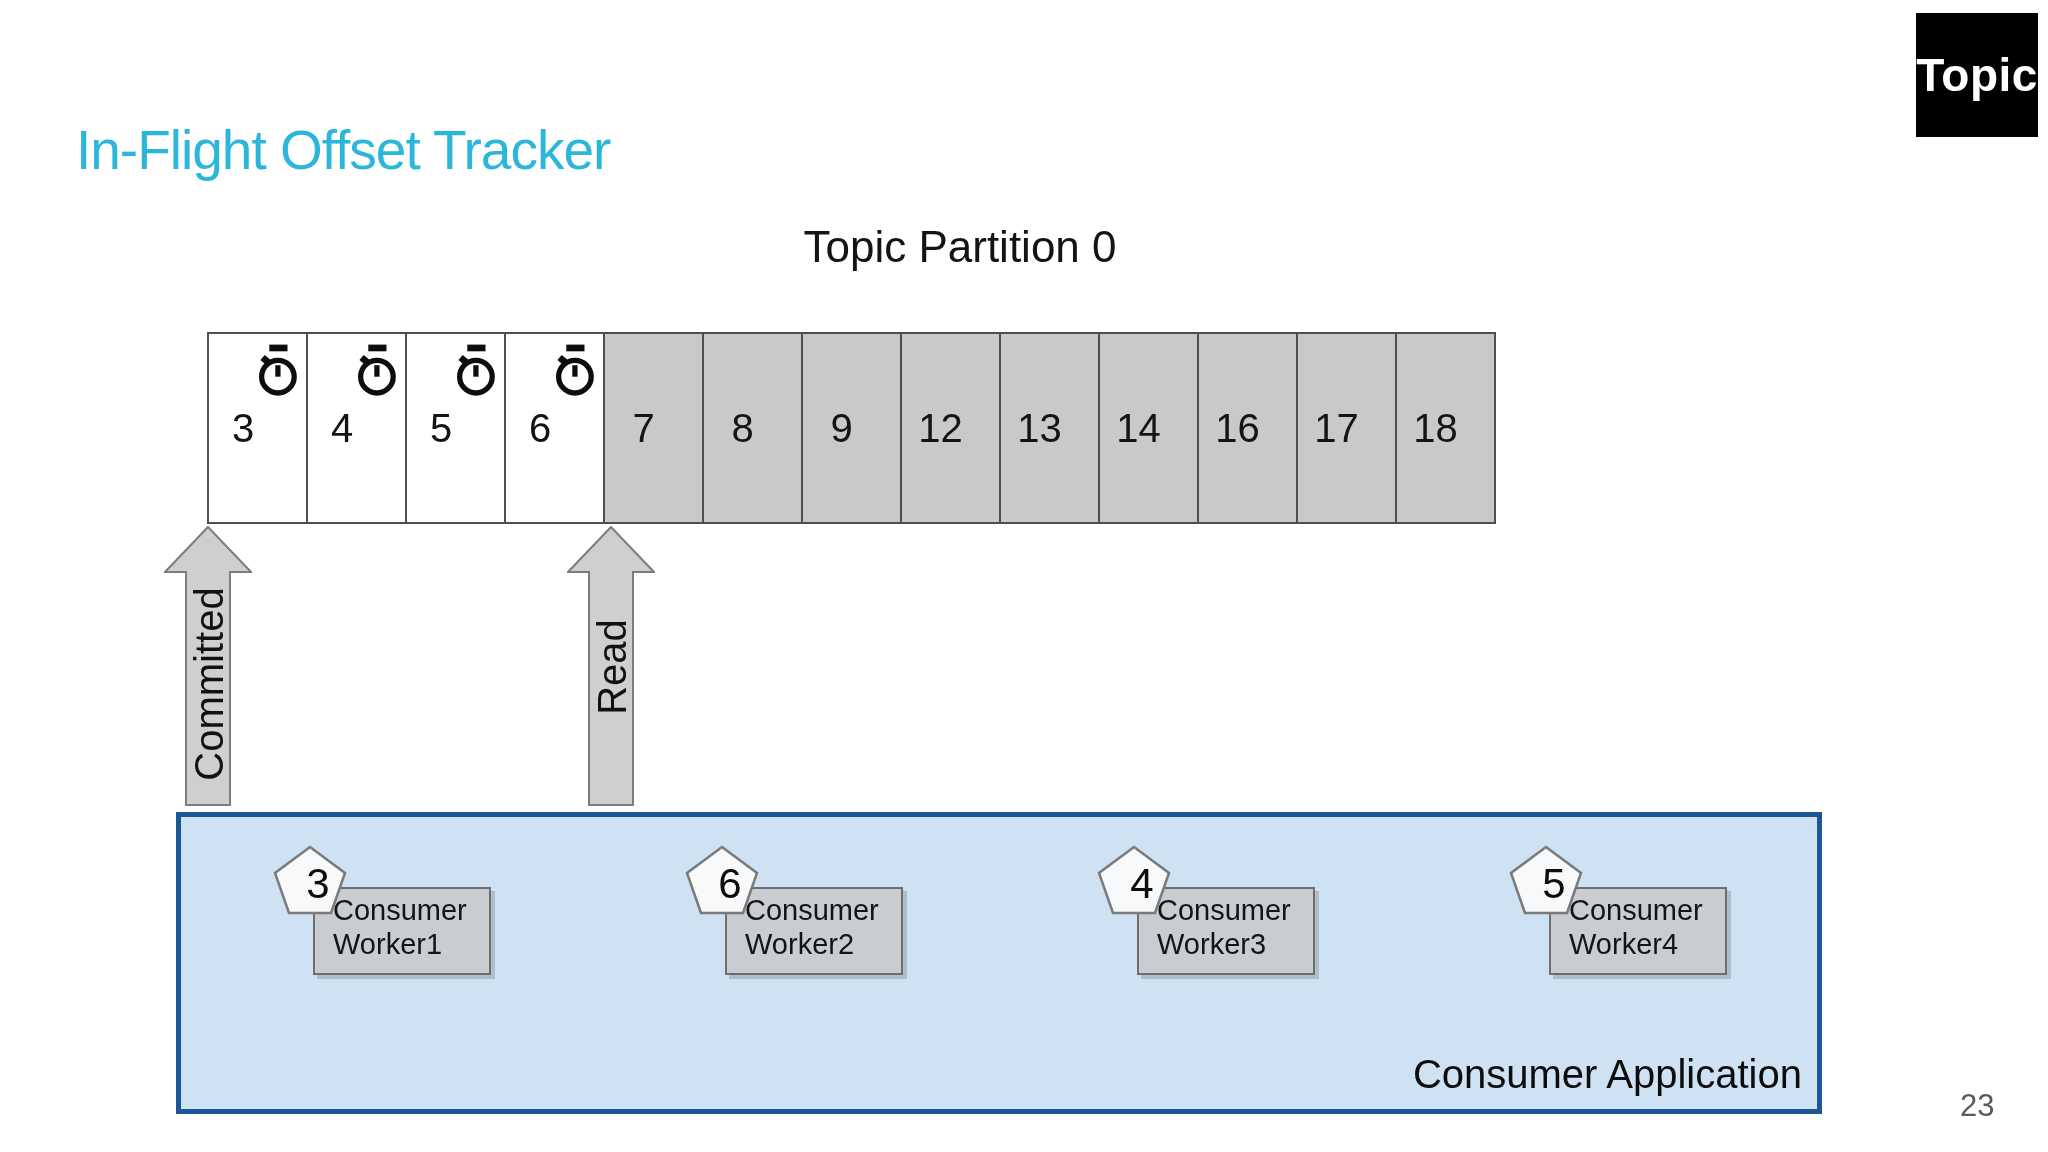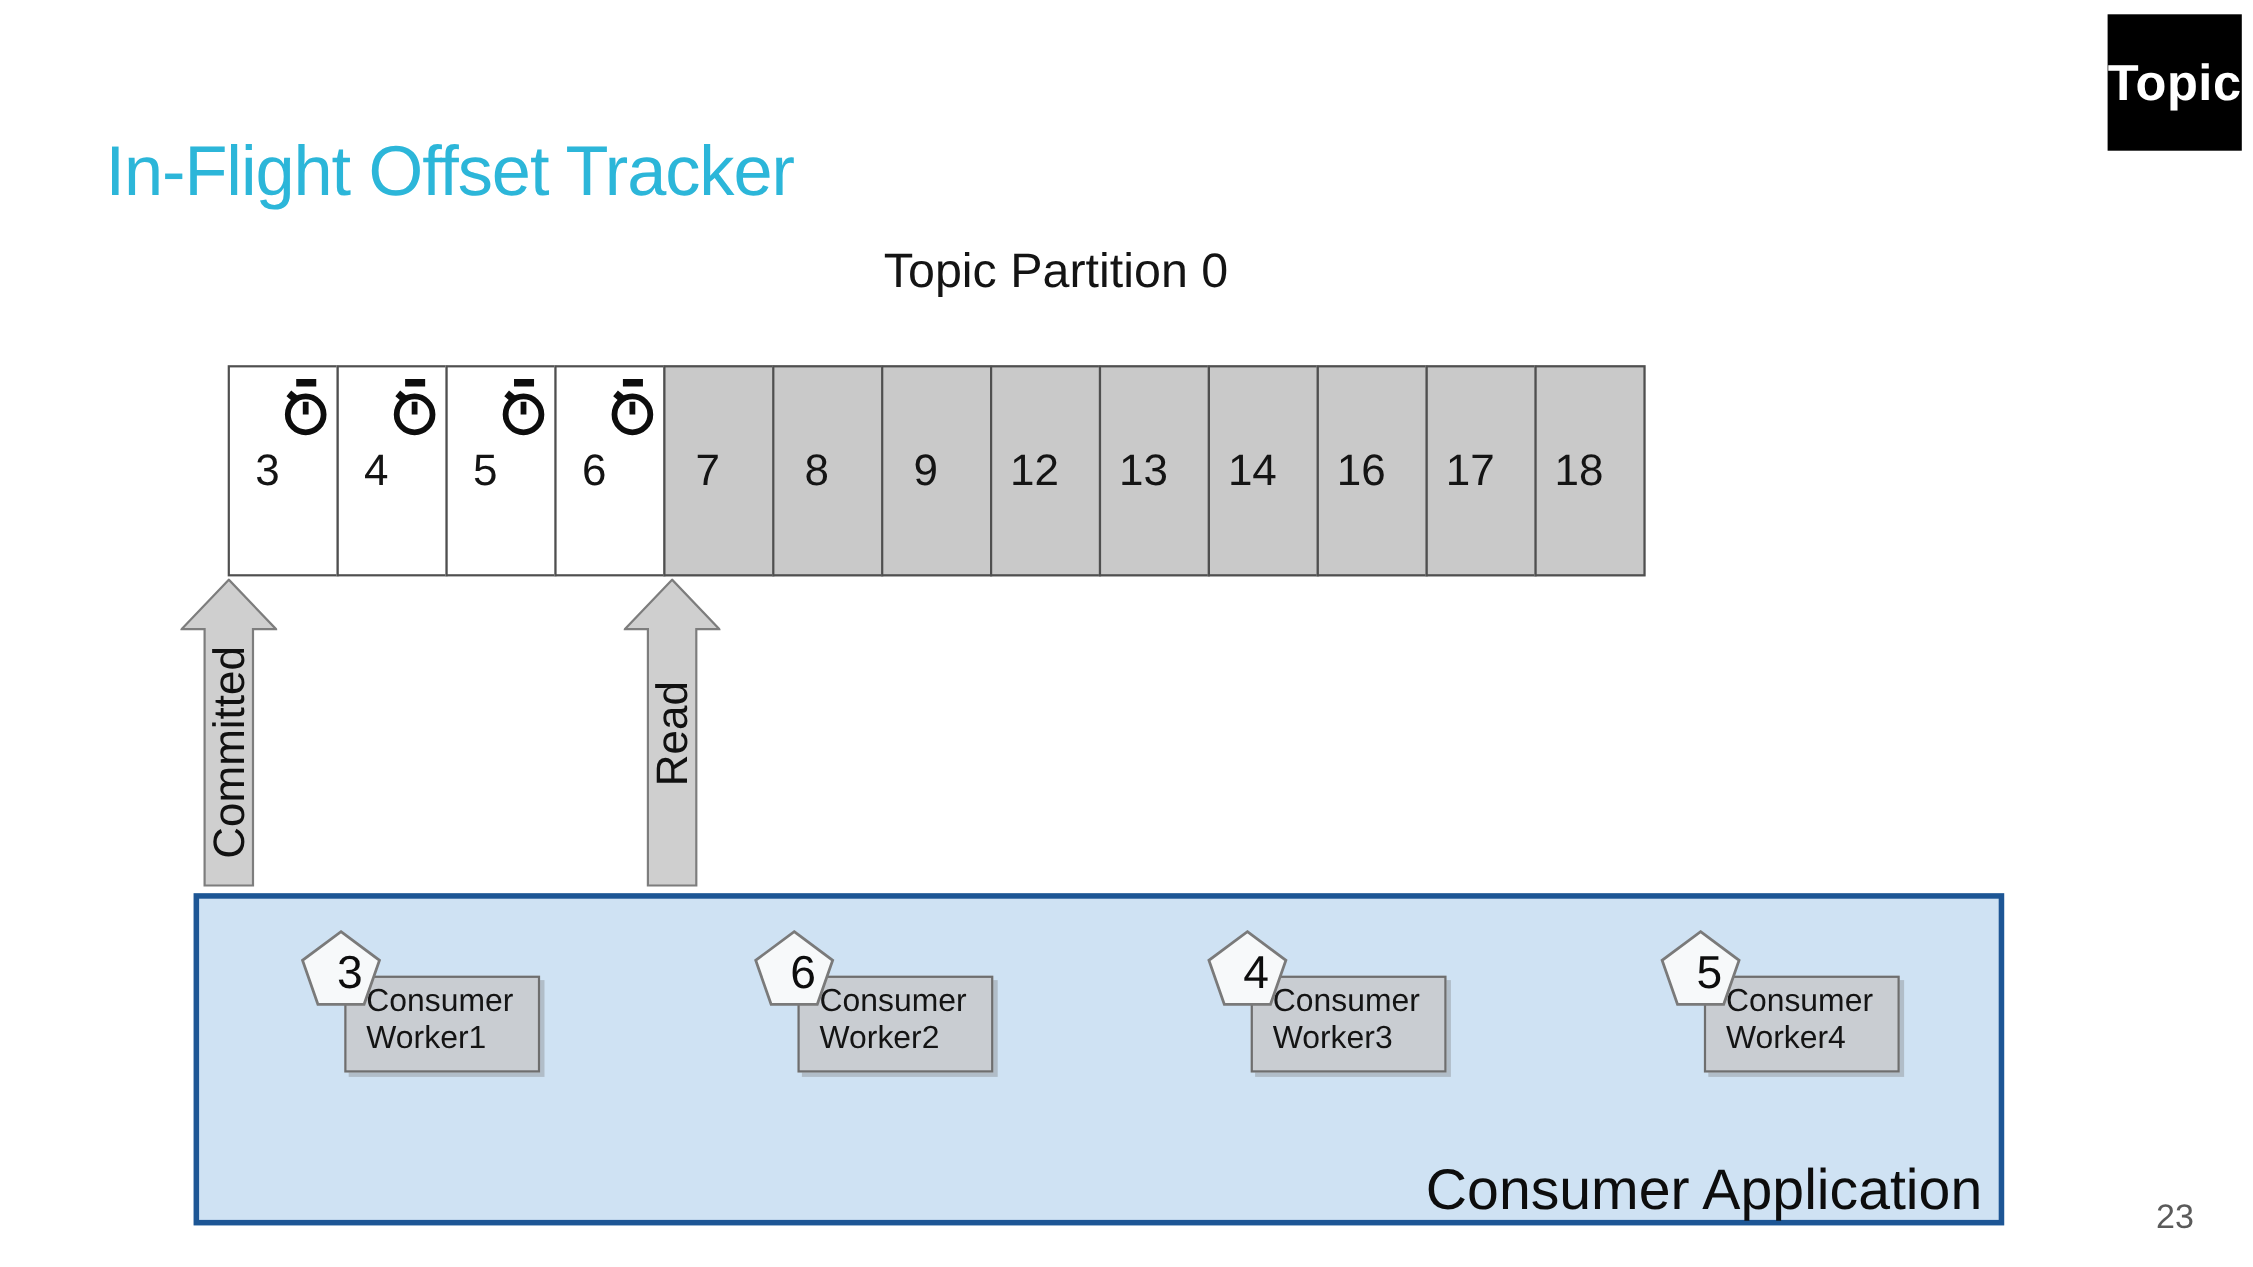--- a/index.html
+++ b/index.html
@@ -2,21 +2,21 @@
 <html><head>
 <meta charset="utf-8">
 <style>
   html,body{margin:0;padding:0;background:#ffffff;}
   .slide{
     position:relative;width:2048px;height:1152px;overflow:hidden;
     background:#ffffff;font-family:"Liberation Sans",sans-serif;color:#111;
   }
   
   .title{
-    position:absolute;left:96px;top:118px;font-size:64px;font-weight:400;
+    position:absolute;left:76px;top:118px;font-size:55px;font-weight:400;
     color:#2cb6d9;letter-spacing:-1px;white-space:nowrap;
   }
   .logo{
     position:absolute;left:1916px;top:13px;width:122px;height:124px;background:#000;
     display:flex;align-items:center;justify-content:center;
   }
   .logo-text{color:#fff;font-size:46px;font-weight:600;letter-spacing:.5px;}
   .partition-title{
     position:absolute;left:660px;top:222px;width:600px;text-align:center;
     font-size:44px;color:#141414;white-space:nowrap;
@@ -42,21 +42,21 @@
   .arrow-label{
     position:absolute;transform:translate(-50%,-50%) rotate(-90deg);
     font-size:40px;color:#111;white-space:nowrap;
   }
   
   .app-box{
     position:absolute;left:176px;top:812px;width:1646px;height:302px;
     box-sizing:border-box;background:#cfe2f3;border:5px solid #1d5695;
   }
   .app-label{
-    position:absolute;right:246px;top:1052px;font-size:52px;color:#0d0d0d;
+    position:absolute;right:246px;top:1052px;font-size:40px;color:#0d0d0d;
     white-space:nowrap;
   }
   .worker{
     position:absolute;top:887px;width:178px;height:88px;box-sizing:border-box;
     background:#c9cdd2;border:2px solid #6e6e6e;
     box-shadow:4px 4px 0 rgba(120,120,120,.35);
     padding:4px 0 0 18px;font-size:29px;line-height:34px;color:#141414;
   }
   .worker-line{white-space:nowrap;}
   .badge{position:absolute;top:845px;width:74px;height:70px;}

